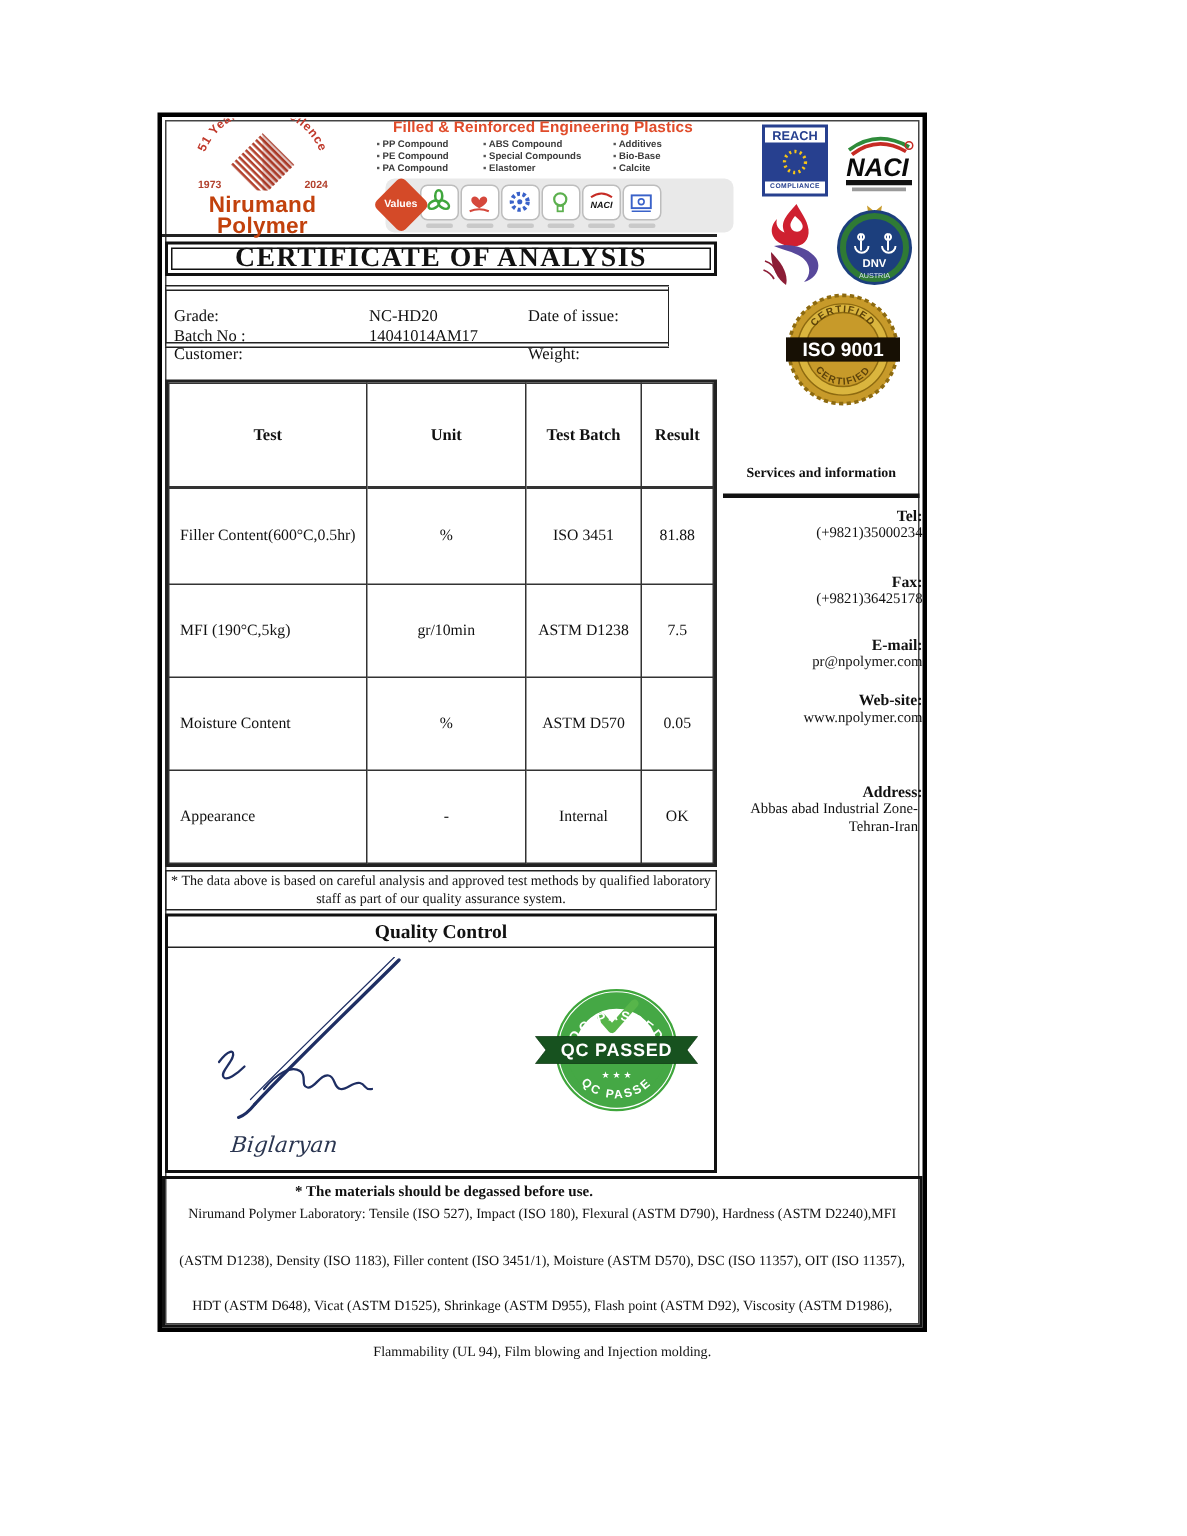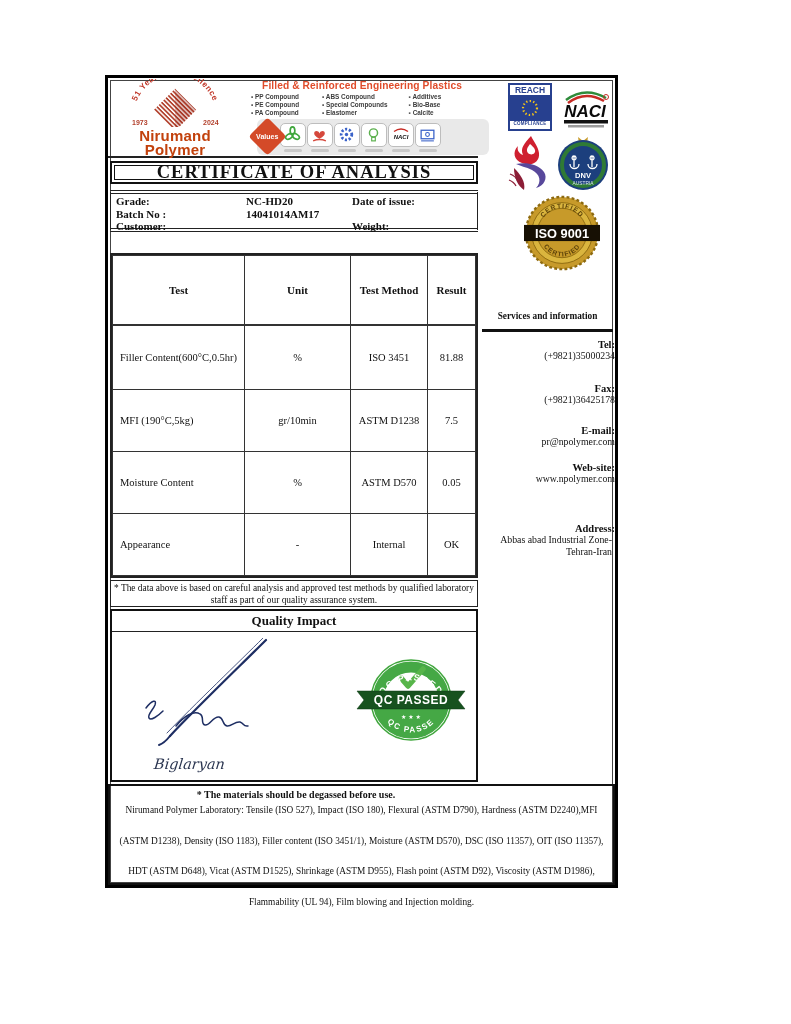--- a/index.html
+++ b/index.html
@@ -29,23 +29,23 @@
        font-weight:700;font-size:7px;}
   .vicon{width:25px;height:29px;margin:0 1px;display:flex;flex-direction:column;align-items:center;}
   .vicon .sq{width:24px;height:23px;background:#fff;border:1px solid #bdbdbd;border-radius:5px;
        display:flex;align-items:center;justify-content:center;}
   .vicon .cap{width:18px;height:2.5px;background:#c9c9c9;border-radius:2px;margin-top:2px;}
 
   
   .title-box{left:2px;top:83px;width:368px;height:23px;border:2.5px solid #111;padding:2px;}
   .title-inner{border:1.5px solid #111;height:100%;display:flex;align-items:center;justify-content:center;
        font-weight:700;font-size:18.5px;letter-spacing:1px;box-sizing:border-box;}
-  .info-box{left:2px;top:112px;width:368px;height:42px;border:1.5px solid #222;
-       border-top:4px double #222;border-bottom:4px double #222;font-size:11px;font-weight:700;
-       display:grid;grid-template-columns:130px 106px auto;grid-auto-rows:12.5px;padding:1px 0 0 5px;}
+  .info-box{left:2px;top:112px;width:336px;height:42px;border:1.5px solid #222;
+       border-top:4px double #222;border-bottom:4px double #222;font-size:11px;font-weight:400;
+       display:grid;grid-template-columns:130px 106px auto;grid-auto-rows:12.5px;padding:11px 0 0 5px;}
   .results-heading{left:0;top:156px;width:372px;text-align:center;font-weight:700;font-size:14.5px;letter-spacing:.5px;}
   .table-box{left:2px;top:175px;width:368px;height:325px;border:2px solid #222;display:flex;flex-direction:row;}
   table.results{border-collapse:collapse;width:100%;table-layout:fixed;}
   table.results td,table.results th{border:1.5px solid #333;font-size:10.5px;text-align:center;
        height:19px;padding:0;overflow:hidden;}
   table.results th{font-weight:700;font-size:11px;height:21px;border-bottom:2.5px solid #333;}
   table.results td.t-left{text-align:left;padding-left:7px;}
   .disclaimer-box{left:2px;top:502px;width:368px;height:27px;border:1.5px solid #222;
        font-size:9.4px;text-align:center;line-height:12px;padding-top:1px;}
   .qc-box{left:2px;top:531px;width:368px;height:173px;border:2px solid #111;}
@@ -208,21 +208,21 @@
       <colgroup>
           <col style="width:132px">
           <col style="width:106px">
           <col style="width:77px">
           <col>
         </colgroup>
       <tbody>
           <tr>
         <th>Test</th>
         <th>Unit</th>
-        <th>Test  Method</th>
+        <th>Test  Batch</th>
         <th>Result</th>
       </tr>
       <tr>
         <td class="t-left">Filler Content(600°C,0.5hr)</td>
         <td>%</td>
         <td>ISO 3451</td>
         <td>81.88</td>
       </tr>
       <tr>
         <td class="t-left">MFI (190°C,5kg)</td>
@@ -243,21 +243,21 @@
         <td>OK</td>
       </tr>
     </tbody>
       </table>
     <div style="flex:1"></div>
   </div>
 
   <div class="abs disclaimer-box">* The data  above is based on careful analysis and approved test methods by qualified laboratory staff as part of our quality assurance system.</div>
 
   <div class="abs qc-box">
-    <div class="qc-title">Quality Impact</div>
+    <div class="qc-title">Quality Control</div>
     <div class="qc-body">
 
       <svg class="abs" style="left:22px;top:6px" width="140" height="112" viewBox="0 0 140 112">
         <g fill="none" stroke="#1e2e63" stroke-linecap="round">
           <path d="M132 2 C108 26 62 70 36 98" stroke-width="2.2"></path>
           <path d="M129 0 C106 23 60 67 33 95" stroke-width="0.8"></path>
           <path d="M36 98 c-4 5 -8 8 -11 9" stroke-width="2"></path>
           <path d="M12 70 c6 -8 11 -9 9 -3 c-2 5 -8 10 -6 13 c2 3 9 -2 14 -7" stroke-width="1.5"></path>
           <path d="M42 88 c8 -10 18 -16 24 -12 c5 3 0 10 5 11 c5 1 8 -9 14 -8 c5 1 3 8 8 9 c4 1 8 -5 13 -4 c4 1 3 5 8 4" stroke-width="1.5"></path>
         </g>

